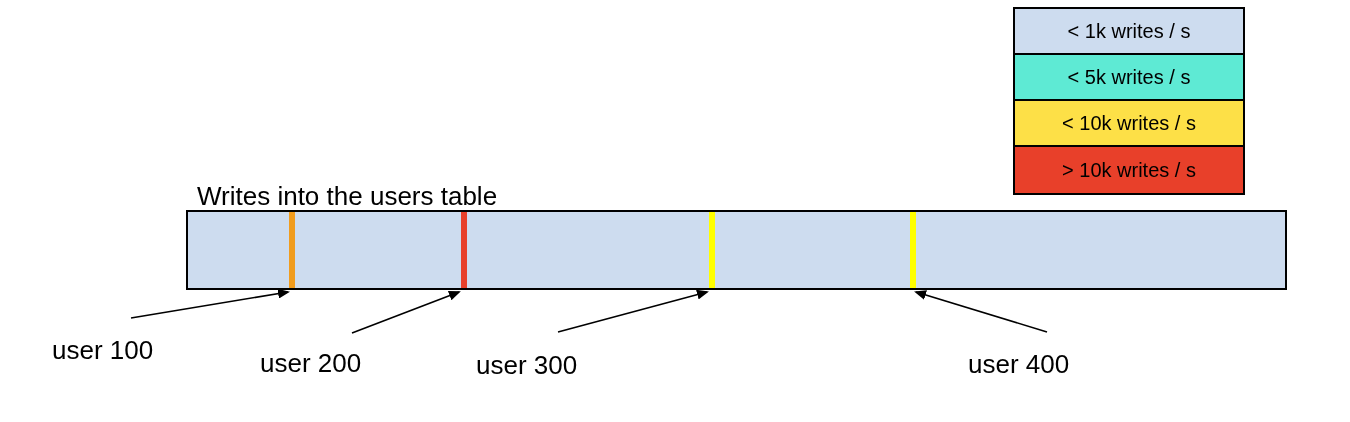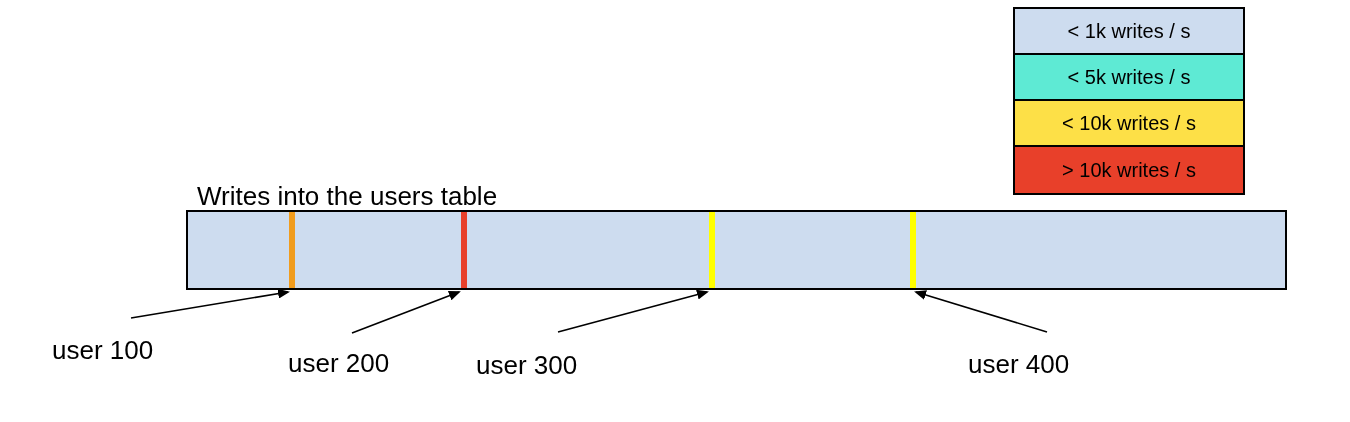--- a/index.html
+++ b/index.html
@@ -103,18 +103,18 @@
     </defs>
   <line x1="131" y1="318" x2="288" y2="292" stroke="#000000" stroke-width="1.6" marker-end="url(#ah)"></line>
       <line x1="352" y1="333" x2="459" y2="292" stroke="#000000" stroke-width="1.6" marker-end="url(#ah)"></line>
       <line x1="558" y1="332" x2="707" y2="292" stroke="#000000" stroke-width="1.6" marker-end="url(#ah)"></line>
       <line x1="1047" y1="332" x2="916" y2="292" stroke="#000000" stroke-width="1.6" marker-end="url(#ah)"></line>
     </svg>
 
 <div class="stripe" style="left: 289px; background: rgb(240, 156, 30);"></div>
     <div class="marker-label" style="left: 52px; top: 336px; text-align: center;">user 100</div>
     <div class="stripe" style="left: 461px; background: rgb(232, 64, 42);"></div>
-    <div class="marker-label" style="left: 288px; top: 349px; text-align: right;">user 200</div>
+    <div class="marker-label" style="left: 260px; top: 349px; text-align: right;">user 200</div>
     <div class="stripe" style="left: 709px; background: rgb(255, 255, 0);"></div>
     <div class="marker-label" style="left: 476px; top: 351px;">user 300</div>
     <div class="stripe" style="left: 910px; background: rgb(255, 255, 0);"></div>
     <div class="marker-label" style="left: 968px; top: 350px;">user 400</div>
   </div>
 
 </body></html>

